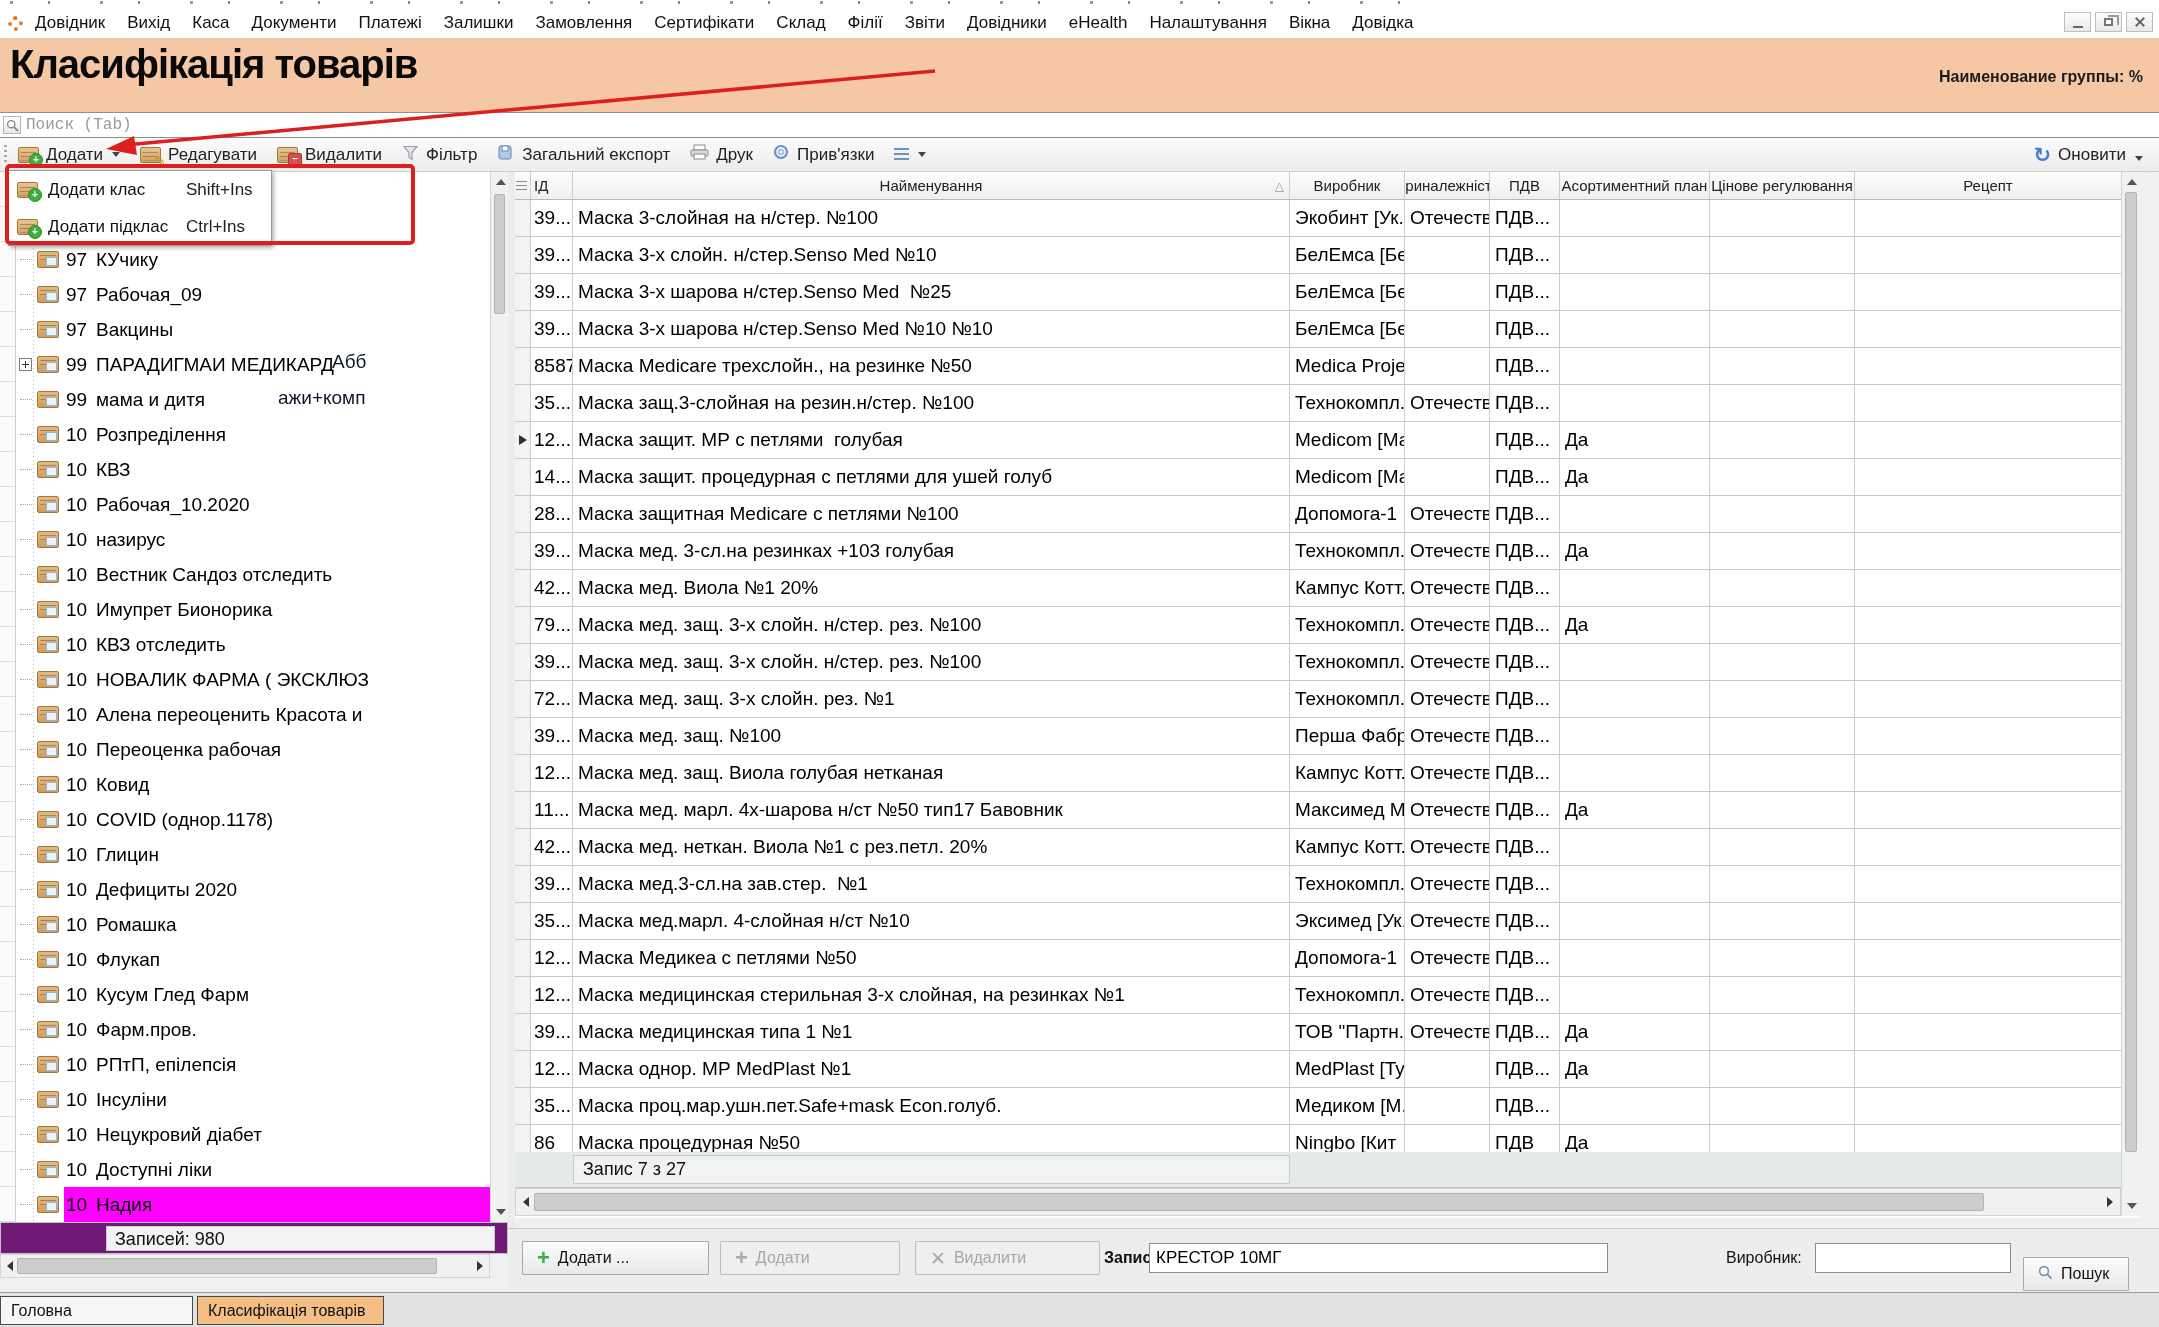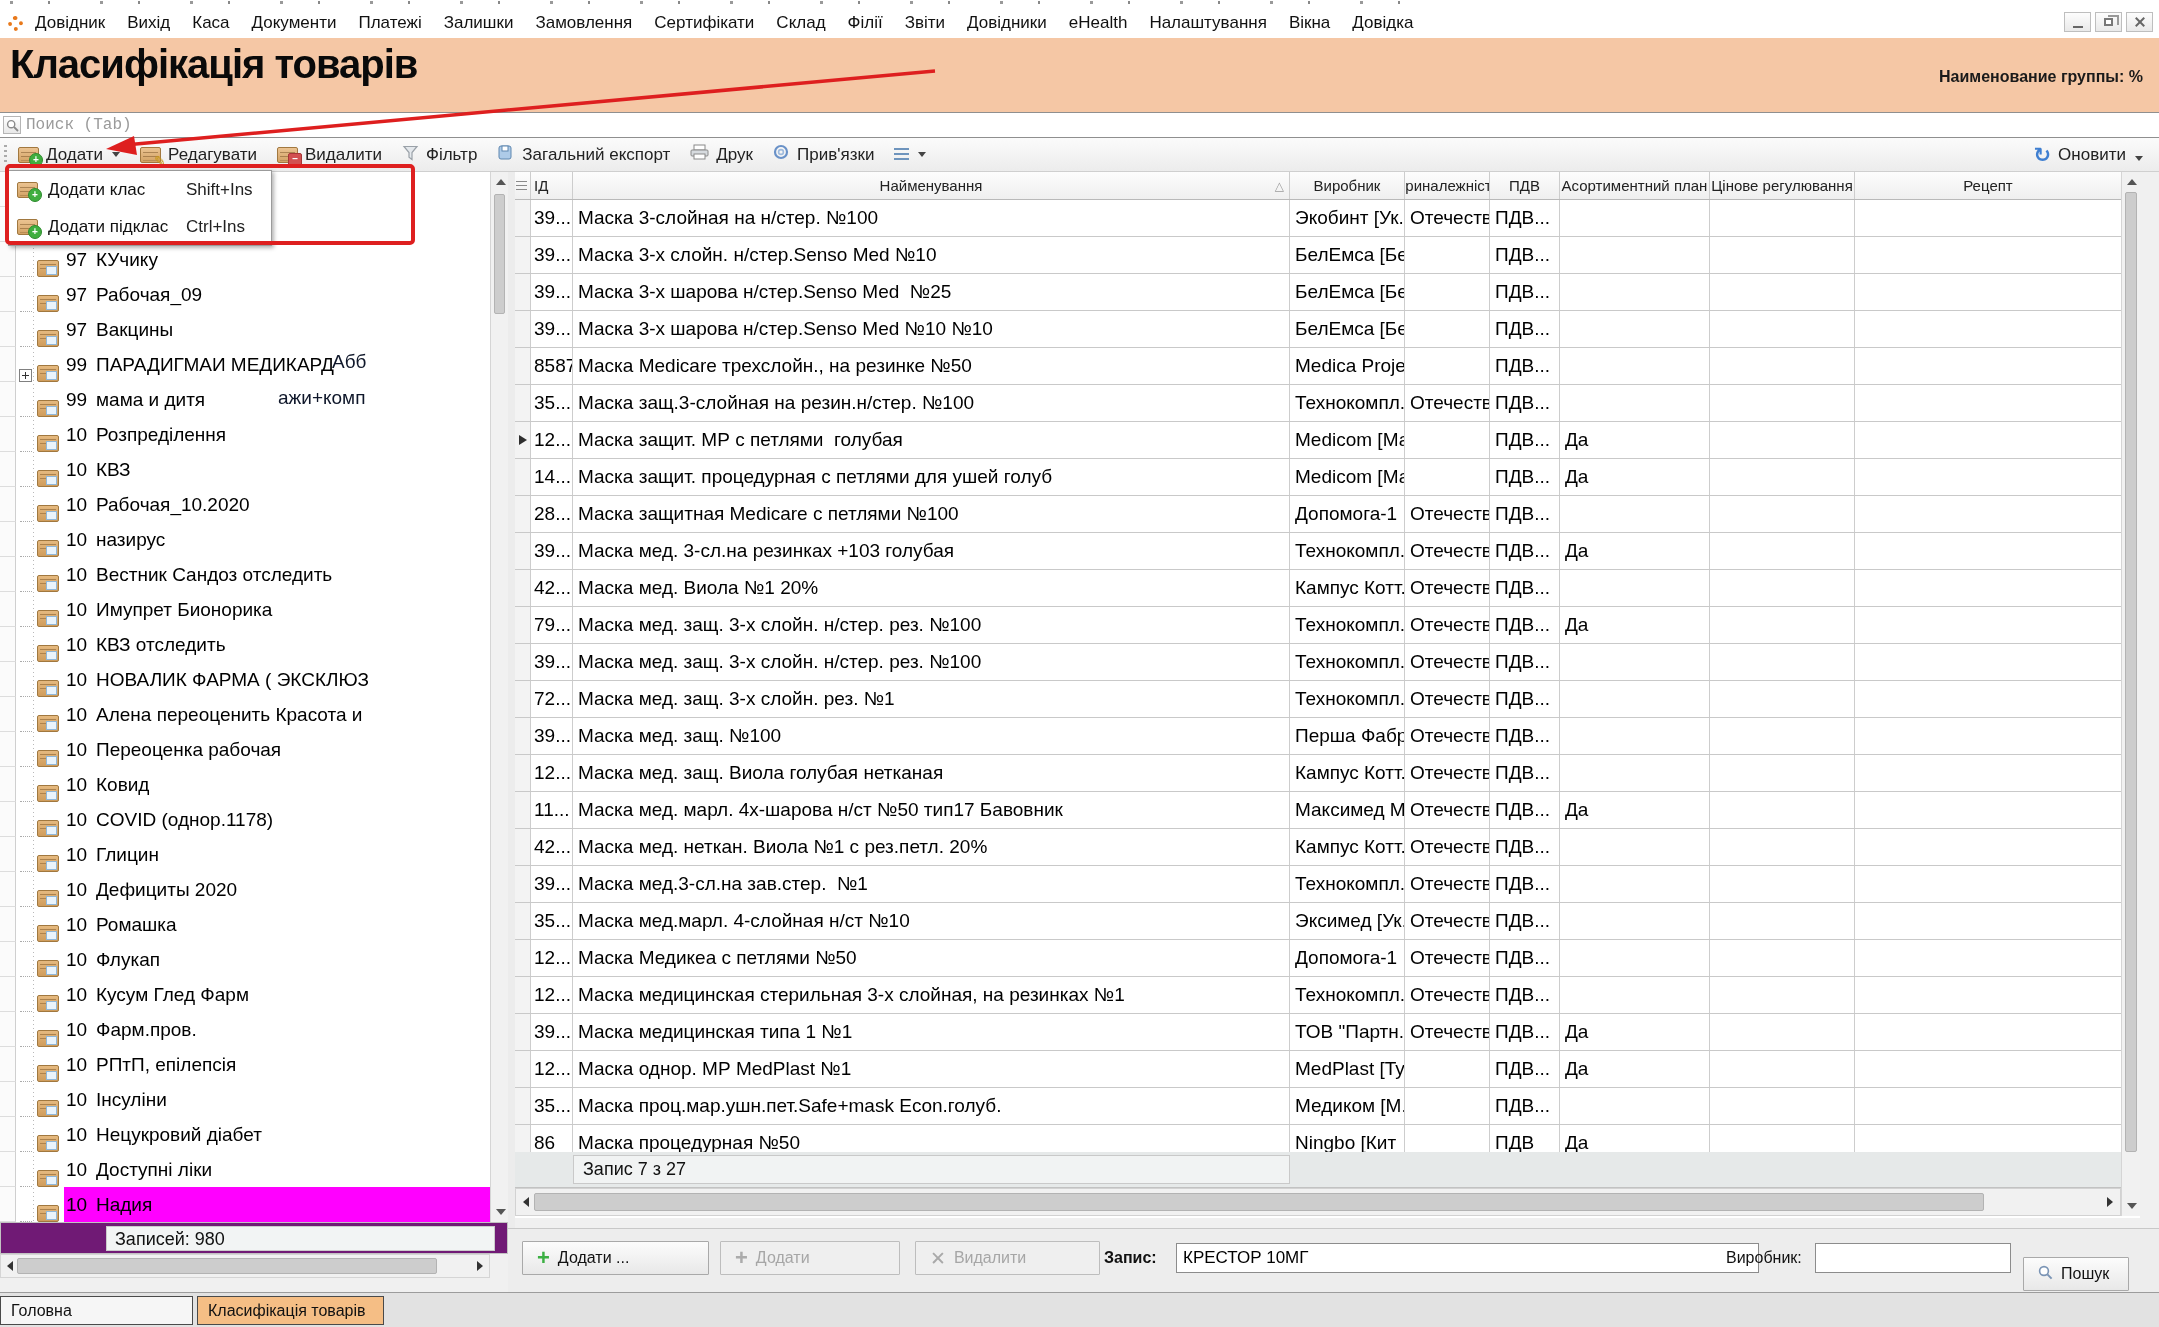--- a/index.html
+++ b/index.html
@@ -57,21 +57,21 @@
   
   .ctx{position:absolute;left:8px;top:170px;width:264px;height:76px;background:#fff;border:1px solid #9B9B9B;box-shadow:2px 2px 4px rgba(0,0,0,.3);z-index:40}
   .ctx-row{display:flex;align-items:center;height:37px;padding:0 10px 0 8px;gap:10px;font-size:17px;color:#111}
   .ctx-label{width:128px}
   .ctx-sc{color:#222}
   svg.annot{position:absolute;left:0;top:0;z-index:50;pointer-events:none}
 
   
   .tree{position:absolute;left:0;top:172px;width:490px;height:1050px;background:#fff;overflow:hidden}
   .tree-lines{position:absolute;left:33px;top:0;bottom:0;width:1px;background:repeating-linear-gradient(180deg,#B9B9B9 0 1px,transparent 1px 4px)}
-  .t-row{display:flex;align-items:flex-end;height:35px;position:relative}
+  .t-row{display:flex;align-items:center;height:35px;position:relative}
   .gut{width:16px;align-self:stretch;background:#FBFBFB;border-right:1px solid #CFCFCF;border-bottom:1px solid #DDD;flex-shrink:0}
   .exp-area{width:19px;display:flex;align-items:center;justify-content:center;flex-shrink:0}
   .stub{width:12px;border-top:1px dotted #ABABAB}
   .exp-box{display:none;width:13px;height:13px;border:1px solid #808080;background:#fff;position:relative}
   .exp-box::before{content:"";position:absolute;left:2px;top:5px;width:7px;height:1px;background:#333}
   .exp-box::after{content:"";position:absolute;left:5px;top:2px;width:1px;height:7px;background:#333}
   .t-row.has-exp .exp-box{display:block}
   .t-main{flex:1;display:flex;align-items:center;height:100%;overflow:hidden;padding-left:2px}
   .t-id{width:30px;flex-shrink:0;font-size:19px;overflow:hidden;white-space:nowrap}
   .t-name{font-size:19px;white-space:pre}
@@ -133,21 +133,21 @@
   .plus-g{color:#3CB043;font-size:22px;font-weight:700;line-height:20px}
   .plus-d{color:#ABABAB;font-size:22px;font-weight:700;line-height:20px}
   .x-d{color:#A9A9A9;font-size:19px;font-weight:700}
   .b-add1{left:14px;width:187px}
   .b-add2{left:212px;width:180px}
   .b-del{left:407px;width:185px}
   .lab{position:absolute;top:20px;font-weight:700;color:#111}
   .lab-tov{left:596px}
   .lab-vir{left:1218px;font-weight:400}
   .binput{position:absolute;top:14px;height:30px;border:1px solid #8C8C8C;background:#fff;font-size:17px;padding-left:6px;font-family:inherit;color:#000}
-  .in-tov{left:668px;width:583px}
+  .in-tov{left:641px;width:459px}
   .in-vir{left:1307px;width:196px}
   .b-search{left:1515px;width:106px;top:28px}
 
   
   .tabsbar{position:absolute;left:0;top:1292px;width:2159px;height:48px;background:#E2E2E2;border-top:1px solid #9C9C9C}
   .tab{position:absolute;top:3px;height:29px;display:flex;align-items:center;padding-left:10px;font-size:16px;border:1px solid #4A4A4A;background:#F6F6F6;color:#111}
   .tab-0{left:0;width:193px}
   .tab-1{left:197px;width:187px;background:#F5BE85}
 </style>
 </head>

